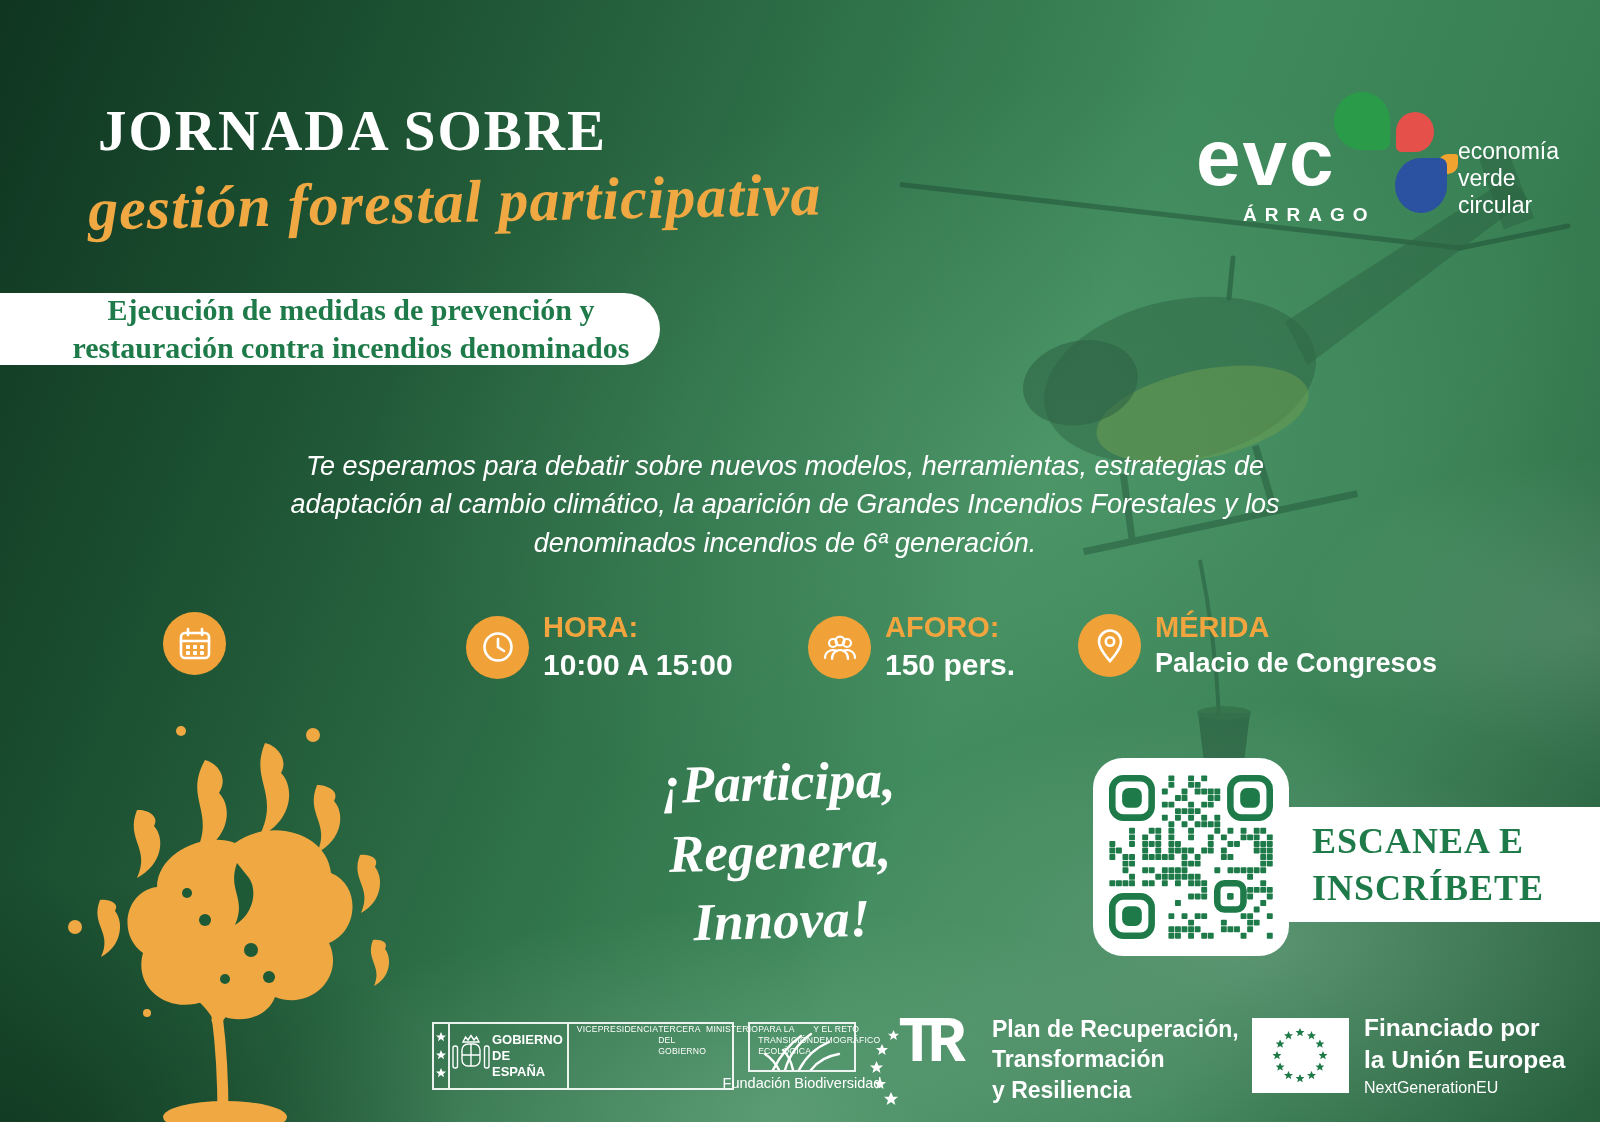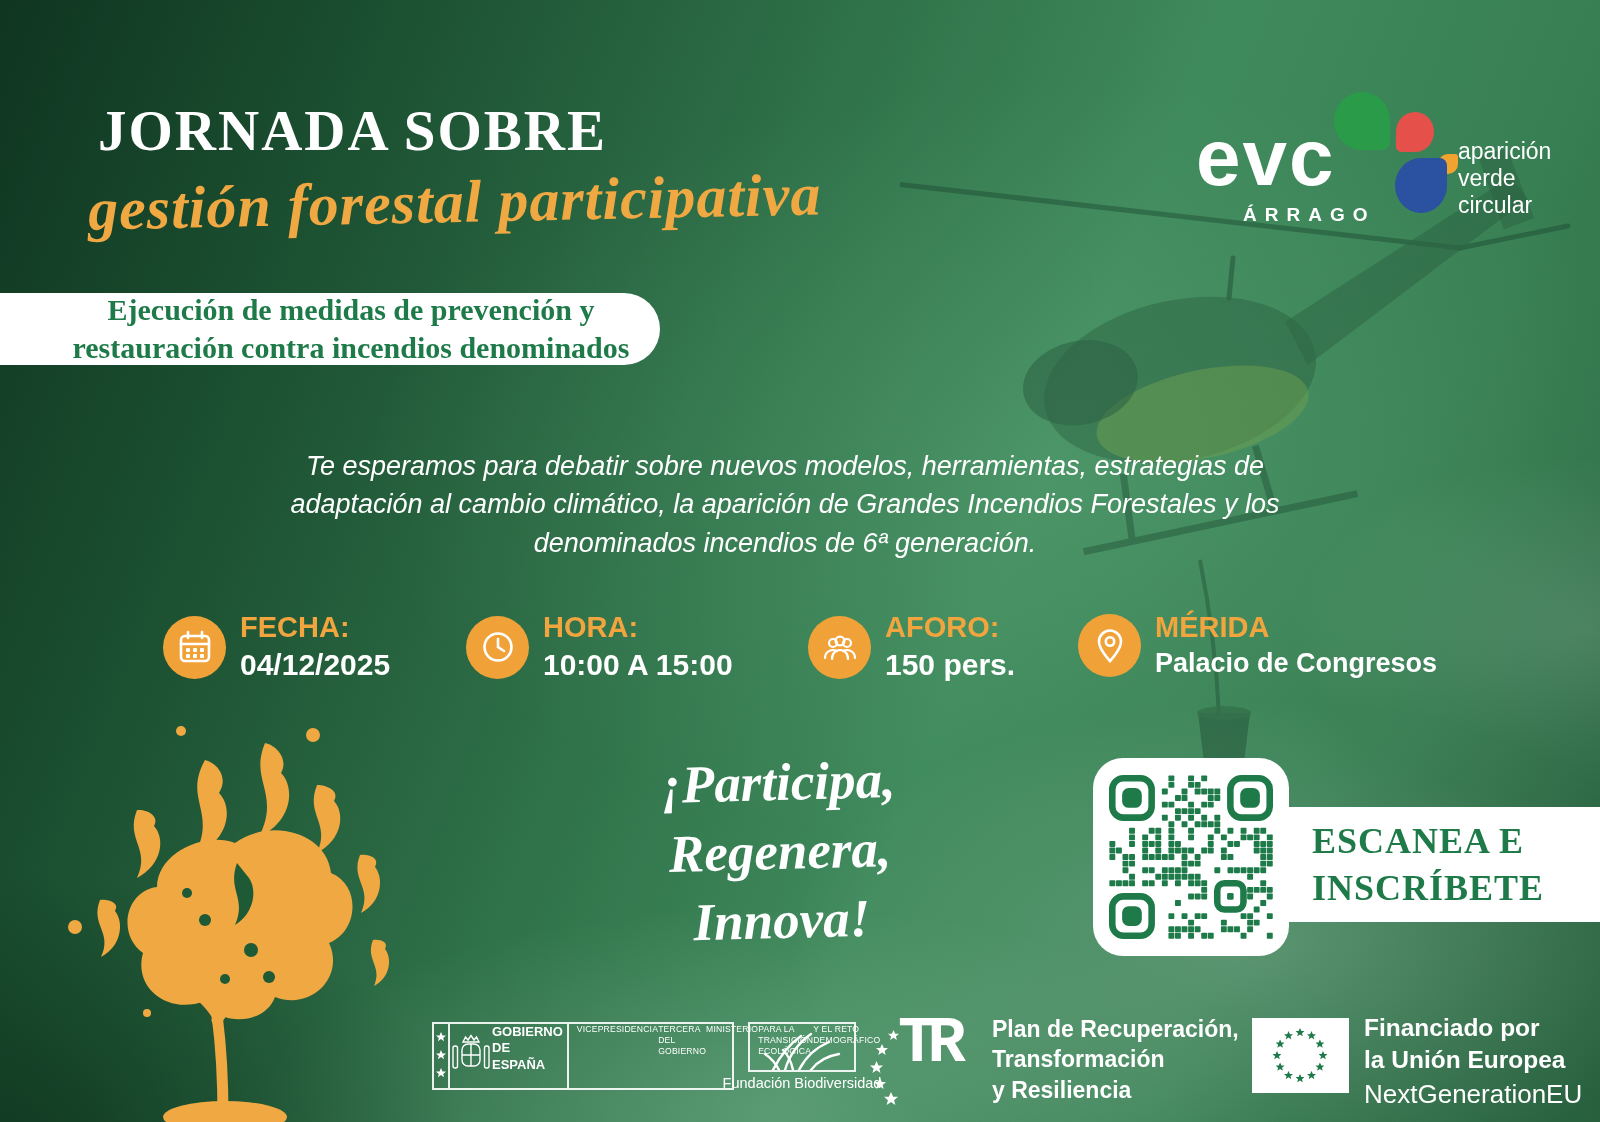--- a/index.html
+++ b/index.html
@@ -54,39 +54,39 @@
     display:flex;align-items:center;padding-left:132px;box-sizing:border-box;}
   .scan-strip div{color:#1e7b49;font-family:"Liberation Serif",serif;font-weight:700;
     font-size:36px;line-height:1.28;letter-spacing:1px;}
   .qr-card{left:1093px;top:758px;width:196px;height:198px;background:#fff;border-radius:30px;
     display:flex;align-items:center;justify-content:center;}
   .qr-card svg{width:164px;height:164px;}
   .gob-box{left:432px;top:1022px;width:302px;height:68px;border:2px solid rgba(255,255,255,.9);
     display:flex;align-items:stretch;box-sizing:border-box;}
   .gob-flagcol{width:30px;border-right:2px solid rgba(255,255,255,.9);display:flex;align-items:center;justify-content:center;}
   .gob-arms{width:62px;display:flex;align-items:center;justify-content:center;}
-  .gob-name{display:flex;flex-direction:column;width:86px;
+  .gob-name{display:flex;flex-direction:column;justify-content:center;width:86px;
     border-right:2px solid rgba(255,255,255,.9);padding-right:4px;box-sizing:border-box;}
   .gob-name div{color:#fff;font-weight:700;font-size:13px;line-height:1.25;}
   .gob-dept{display:flex;flex-direction:row;justify-content:center;padding-left:8px;flex:1;}
   .gob-dept div{color:#fff;font-size:8.6px;line-height:1.3;letter-spacing:.2px;}
   .gob-dept .gap{height:6px;}
   .fb-box{left:748px;top:1022px;width:108px;height:50px;border:2px solid rgba(255,255,255,.9);
     display:flex;align-items:flex-end;justify-content:center;box-sizing:border-box;}
   .fb-caption{left:716px;top:1075px;width:172px;text-align:center;color:#fff;font-size:14.5px;}
   .tr-stars{left:866px;top:1028px;}
   .tr-mono{left:898px;top:1008px;color:#fff;font-weight:700;font-size:64px;letter-spacing:-9px;
     font-family:Liberation Mono, monospace;}
   .plan-text{left:992px;top:1014px;}
   .plan-text div{color:#fff;font-weight:700;font-size:23px;line-height:1.32;}
   .eu-flag{left:1252px;top:1018px;width:97px;height:75px;background:#fff;
     display:flex;align-items:center;justify-content:center;}
   .eu-text{left:1364px;top:1012px;}
   .eu-text .b{color:#fff;font-weight:700;font-size:24.5px;line-height:1.3;}
-  .eu-text .r{color:#fff;font-size:26px;margin-top:3px;}
+  .eu-text .r{color:#fff;font-size:16px;margin-top:3px;}
   .footnote{pointer-events:none;}
 </style>
 </head>
 <body>
 
 <svg width="0" height="0" style="position:absolute">
   <defs>
     <symbol id="star" viewBox="-5 -5 10 10">
       <path d="M0,-5 L1.5,-1.6 5,-1.6 2.2,0.9 3.1,4.2 0,2.1 -3.1,4.2 -2.2,0.9 -5,-1.6 -1.5,-1.6 Z"></path>
     </symbol>
@@ -153,21 +153,21 @@
   <div class="abs script headline-script">gestión forestal participativa</div>
 
   <div>
     <div class="abs evc-word">evc</div>
     <div class="abs evc-sub">ÁRRAGO</div>
     <div class="dot dot-green"></div>
     <div class="dot dot-red"></div>
     <div class="dot dot-orange"></div>
     <div class="dot dot-blue"></div>
     <div class="abs evc-tag">
-      <div>aparición</div>
+      <div>economía</div>
       <div>verde</div>
       <div>circular</div>
     </div>
   </div>
 
   <div class="abs subtitle-banner">
     <div>Ejecución de medidas de prevención y</div>
     <div>restauración contra incendios denominados</div>
   </div>
 
@@ -188,24 +188,20 @@
       </g>
           <g fill="#fff">
         <rect x="10" y="20" width="4" height="4" rx="1"></rect>
             <rect x="17" y="20" width="4" height="4" rx="1"></rect>
             <rect x="24" y="20" width="4" height="4" rx="1"></rect>
         <rect x="10" y="26" width="4" height="4" rx="1"></rect>
             <rect x="17" y="26" width="4" height="4" rx="1"></rect>
             <rect x="24" y="26" width="4" height="4" rx="1"></rect>
       </g>
         </svg>
-    </div>
-    <div class="detail-text">
-      <div class="detail-label">FECHA:</div>
-      <div class="detail-value">04/12/2025</div>
     </div>
   </div>
 
   <div class="detail" style="left:466px">
     <div class="detail-circle">
       <svg viewBox="0 0 38 38">
           <g fill="none" stroke="#fff" stroke-width="2.6" stroke-linecap="round">
         <circle cx="19" cy="19" r="13.5"></circle>
             <path d="M19,11 v8 l6,4"></path>
       </g>

